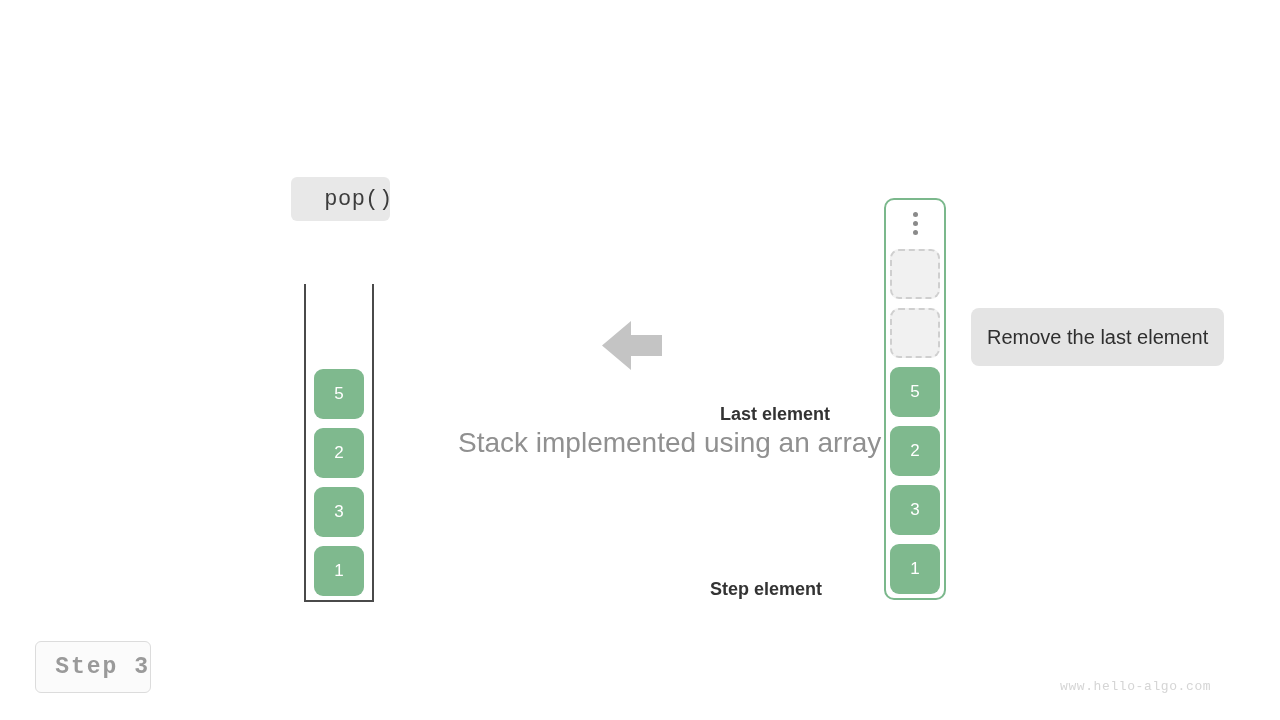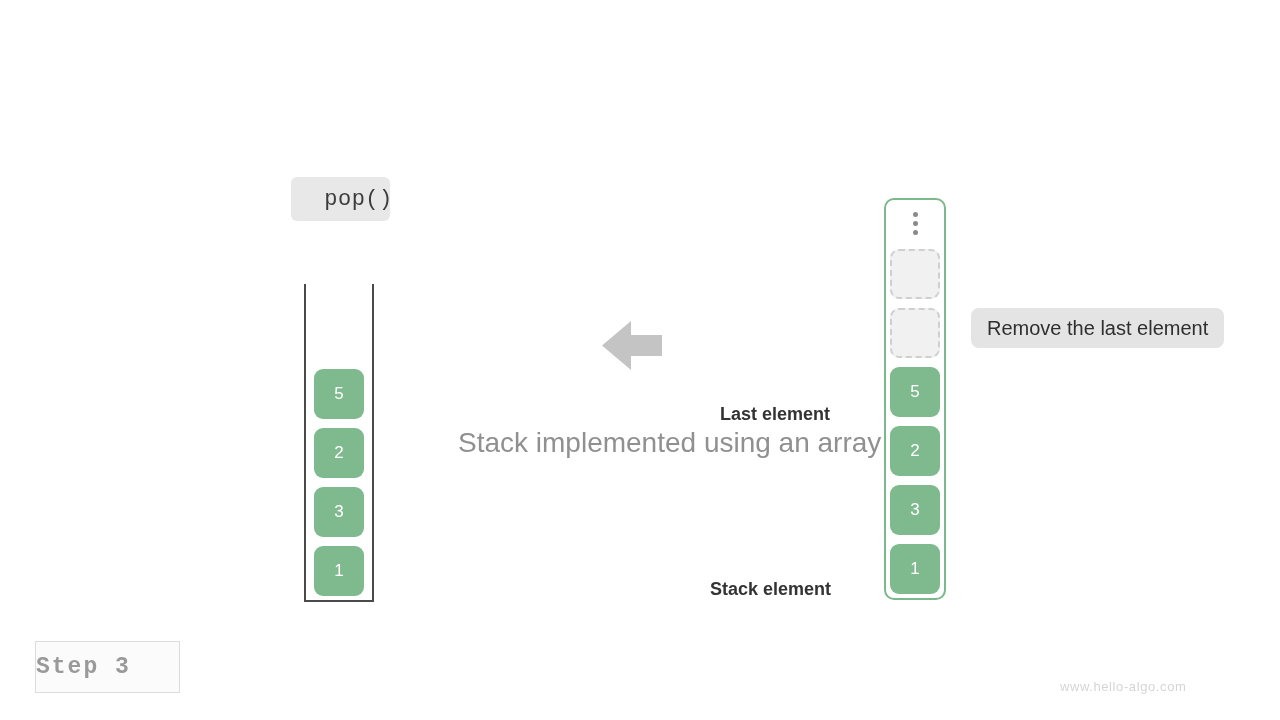--- a/index.html
+++ b/index.html
@@ -36,28 +36,28 @@
     font-size: 22px;
     color: #3c3c3c;
     letter-spacing: 0.5px;
     margin-left: 36px;
   }
 
   
   #step-chip {
     left: 35px;
     top: 641px;
-    width: 145px;
+    width: 116px;
     height: 52px;
     background: #fbfbfb;
     border: 1px solid #dcdcdc;
-    border-radius: 0;
-    display: flex;
-    align-items: center;
-    justify-content: flex-start;
+    border-radius: 6px;
+    display: flex;
+    align-items: center;
+    justify-content: flex-end;
     box-sizing: border-box;
   }
   #step-chip .step-label {
     font-family: "Liberation Mono", "DejaVu Sans Mono", monospace;
     font-size: 23px;
     font-weight: bold;
     color: #9a9a9a;
     letter-spacing: 2px;
   }
 
@@ -165,39 +165,39 @@
     top: 427px;
     font-size: 28px;
     color: #909090;
     white-space: nowrap;
   }
 
   
   #annotation-chip {
     left: 971px;
     top: 308px;
-    height: 40px;
+    height: 58px;
     padding: 0 16px;
     background: #e4e4e4;
     border-radius: 8px;
     display: flex;
     align-items: center;
     justify-content: center;
   }
   #annotation-chip .annotation-label {
     font-size: 20px;
     color: #2f2f2f;
     white-space: nowrap;
   }
 
   
   #watermark {
     left: 1060px;
     top: 679px;
-    font-family: Liberation Sans, sans-serif;
+    font-family: Liberation Mono, monospace;
     font-size: 13px;
     color: #d5d5d5;
     letter-spacing: 0.6px;
     white-space: nowrap;
   }
 </style>
 </head>
 <body>
 
 <div class="abs" id="op-chip">
@@ -215,21 +215,21 @@
 
 <div class="abs" id="flow-arrow">
   <svg width="60" height="49" viewBox="0 0 60 49" xmlns="http://www.w3.org/2000/svg">
     <polygon points="0,24.5 29,0 29,14 60,14 60,35 29,35 29,49" fill="#c4c4c4"></polygon>
   </svg>
 </div>
 
 <div class="abs" id="caption-center">Stack implemented using an array</div>
 
 <div class="abs caption-bold" id="caption-last">Last element</div>
-<div class="abs caption-bold" id="caption-first">Stack element</div>
+<div class="abs caption-bold" id="caption-first">Step element</div>
 
 <div class="abs" id="stack-right">
   <div id="ellipsis-dots">
     <span class="dot"></span>
     <span class="dot"></span>
     <span class="dot"></span>
   </div>
   <div id="stack-right-cells">
       <div class="cell empty"></div>
       <div class="cell empty"></div>

